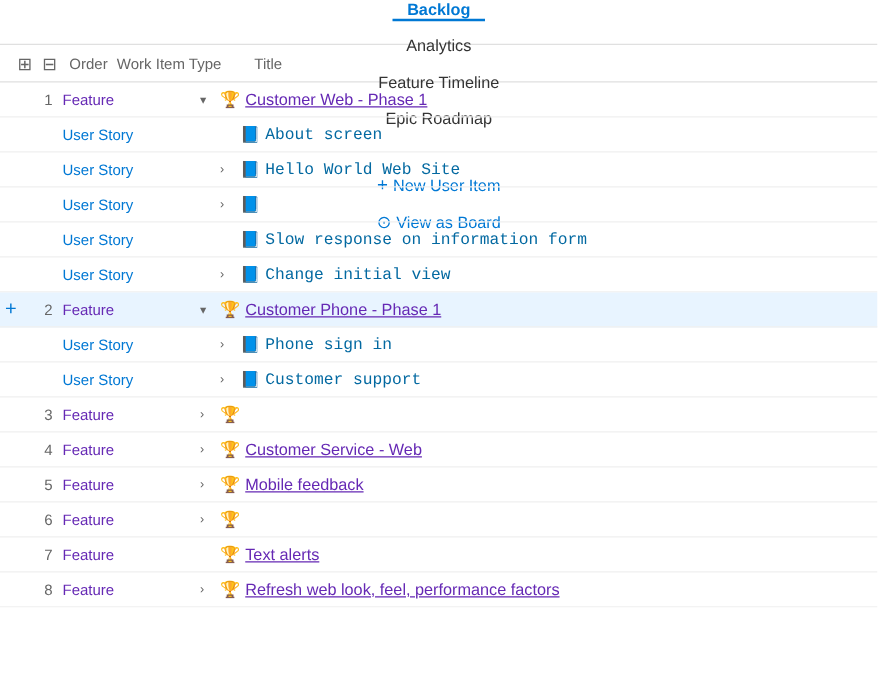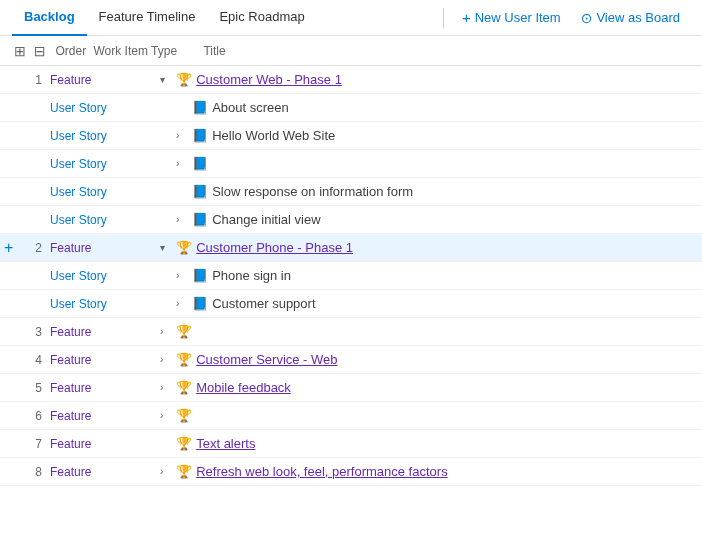--- a/index.html
+++ b/index.html
@@ -1,21 +1,21 @@
 <!DOCTYPE html>
 <html><head>
   <meta charset="utf-8">
   <style>
     * { box-sizing: border-box; margin: 0; padding: 0; }
     body { font-family: 'Segoe UI', Arial, sans-serif; font-size: 13px; color: #333; background: #fff; width: 702px; }
     
     
     .nav-bar {
       display: flex; align-items: center; padding: 0 12px;
-      border-bottom: 1px solid #e0e0e0; height: 36px; gap: 0;
+      border-bottom: 1px solid #e0e0e0; height: 36px; gap: 12px; flex-direction: column;
     }
     .nav-tab {
       padding: 0 12px; height: 36px; display: flex; align-items: center;
       cursor: pointer; color: #333; font-size: 13px; border-bottom: 2px solid transparent;
       white-space: nowrap;
     }
     .nav-tab.active { border-bottom: 2px solid #0078d4; color: #0078d4; font-weight: 600; }
     .nav-divider { width: 1px; height: 20px; background: #ccc; margin: 0 8px; }
     .nav-action {
       display: flex; align-items: center; gap: 4px; padding: 0 10px;
@@ -53,28 +53,29 @@
     .row-type { width: 110px; font-size: 12px; }
     .row-type.feature { color: #6528b4; }
     .row-type.userstory { color: #0078d4; }
     .row-title { display: flex; align-items: center; gap: 4px; flex: 1; font-size: 13px; }
     .expand-btn { cursor: pointer; color: #666; font-size: 10px; width: 12px; }
     .title-icon { font-size: 13px; }
     .title-icon.trophy { color: #6528b4; }
     .title-icon.book { color: #0078d4; }
     .title-text { cursor: pointer; }
     .title-text.feature { color: #6528b4; font-weight: 500; text-decoration: underline; }
-    .title-text.userstory { color: #404040; }
+    .title-text.userstory { color: #0369a1; font-family: Liberation Mono, monospace; }
     .indent1 { margin-left: 16px; }
   </style>
 </head>
 <body>
 
 <div class="nav-bar">
   <div class="nav-tab active">Backlog</div>
+  <div class="nav-tab">Analytics</div>
   <div class="nav-tab">Feature Timeline</div>
   <div class="nav-tab">Epic Roadmap</div>
   <div class="nav-spacer"></div>
   <div class="nav-divider"></div>
   <div class="nav-action">
     <span class="plus-icon">+</span>
     <span>New User Item</span>
   </div>
   <div class="nav-action">
     <span class="circle-icon">⊙</span>

